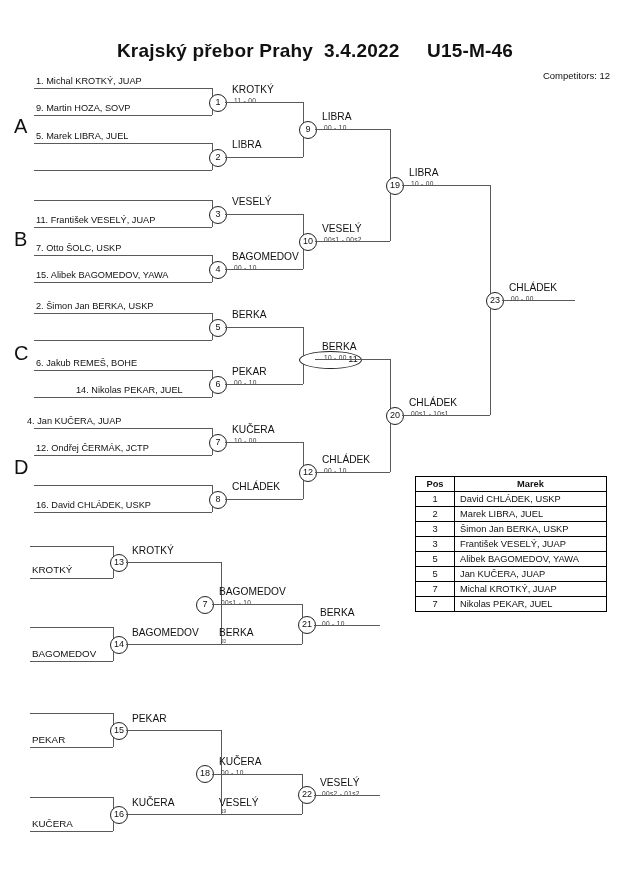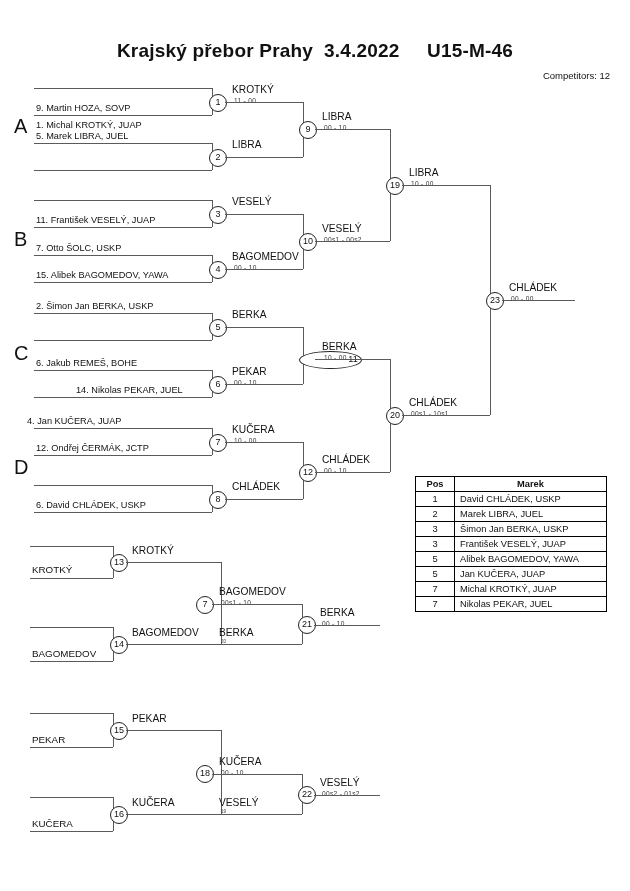--- a/index.html
+++ b/index.html
@@ -44,21 +44,21 @@
 <body>
 
 <div class="abs" id="title">Krajský přebor Prahy  3.4.2022     U15-M-46</div>
 <div class="abs" id="competitors">Competitors: 12</div>
 
 <div class="abs groupltr" style="left:14px;top:115px;">A</div>
 <div class="abs groupltr" style="left:14px;top:228px;">B</div>
 <div class="abs groupltr" style="left:14px;top:342px;">C</div>
 <div class="abs groupltr" style="left:14px;top:456px;">D</div>
 
-<div class="abs entrant" style="left:36px;top:76px;margin-top:44px;">1. Michal KROTKÝ, JUAP</div>
+<div class="abs entrant" style="left:36px;top:76px;">1. Michal KROTKÝ, JUAP</div>
 <div class="abs hline" style="left:34px;top:88px;width:178px;"></div>
 <div class="abs entrant" style="left:36px;top:103px;">9. Martin HOZA, SOVP</div>
 <div class="abs hline" style="left:34px;top:115px;width:178px;"></div>
 <div class="abs vline" style="left:212px;top:88px;height:27px;"></div>
 
 <div class="abs entrant" style="left:36px;top:131px;">5. Marek LIBRA, JUEL</div>
 <div class="abs hline" style="left:34px;top:143px;width:178px;"></div>
 <div class="abs hline" style="left:34px;top:170px;width:178px;"></div>
 <div class="abs vline" style="left:212px;top:143px;height:27px;"></div>
 
@@ -84,21 +84,21 @@
 <div class="abs hline" style="left:34px;top:397px;width:178px;"></div>
 <div class="abs vline" style="left:212px;top:370px;height:27px;"></div>
 
 <div class="abs entrant" style="left:27px;top:416px;">4. Jan KUČERA, JUAP</div>
 <div class="abs hline" style="left:34px;top:428px;width:178px;"></div>
 <div class="abs entrant" style="left:36px;top:443px;">12. Ondřej ČERMÁK, JCTP</div>
 <div class="abs hline" style="left:34px;top:455px;width:178px;"></div>
 <div class="abs vline" style="left:212px;top:428px;height:27px;"></div>
 
 <div class="abs hline" style="left:34px;top:485px;width:178px;"></div>
-<div class="abs entrant" style="left:36px;top:500px;">6. David CHLÁDEK, USKP</div>
+<div class="abs entrant" style="left:36px;top:500px;">16. David CHLÁDEK, USKP</div>
 <div class="abs hline" style="left:34px;top:512px;width:178px;"></div>
 <div class="abs vline" style="left:212px;top:485px;height:27px;"></div>
 
 <div class="abs mcirc" style="left:209px;top:94px;">1</div>
 <div class="abs wname" style="left:232px;top:84px;">KROTKÝ</div>
 <div class="abs wscore" style="left:234px;top:97px;">11 - 00</div>
 <div class="abs hline" style="left:225px;top:102px;width:78px;"></div>
 
 <div class="abs mcirc" style="left:209px;top:149px;">2</div>
 <div class="abs wname" style="left:232px;top:139px;">LIBRA</div>

